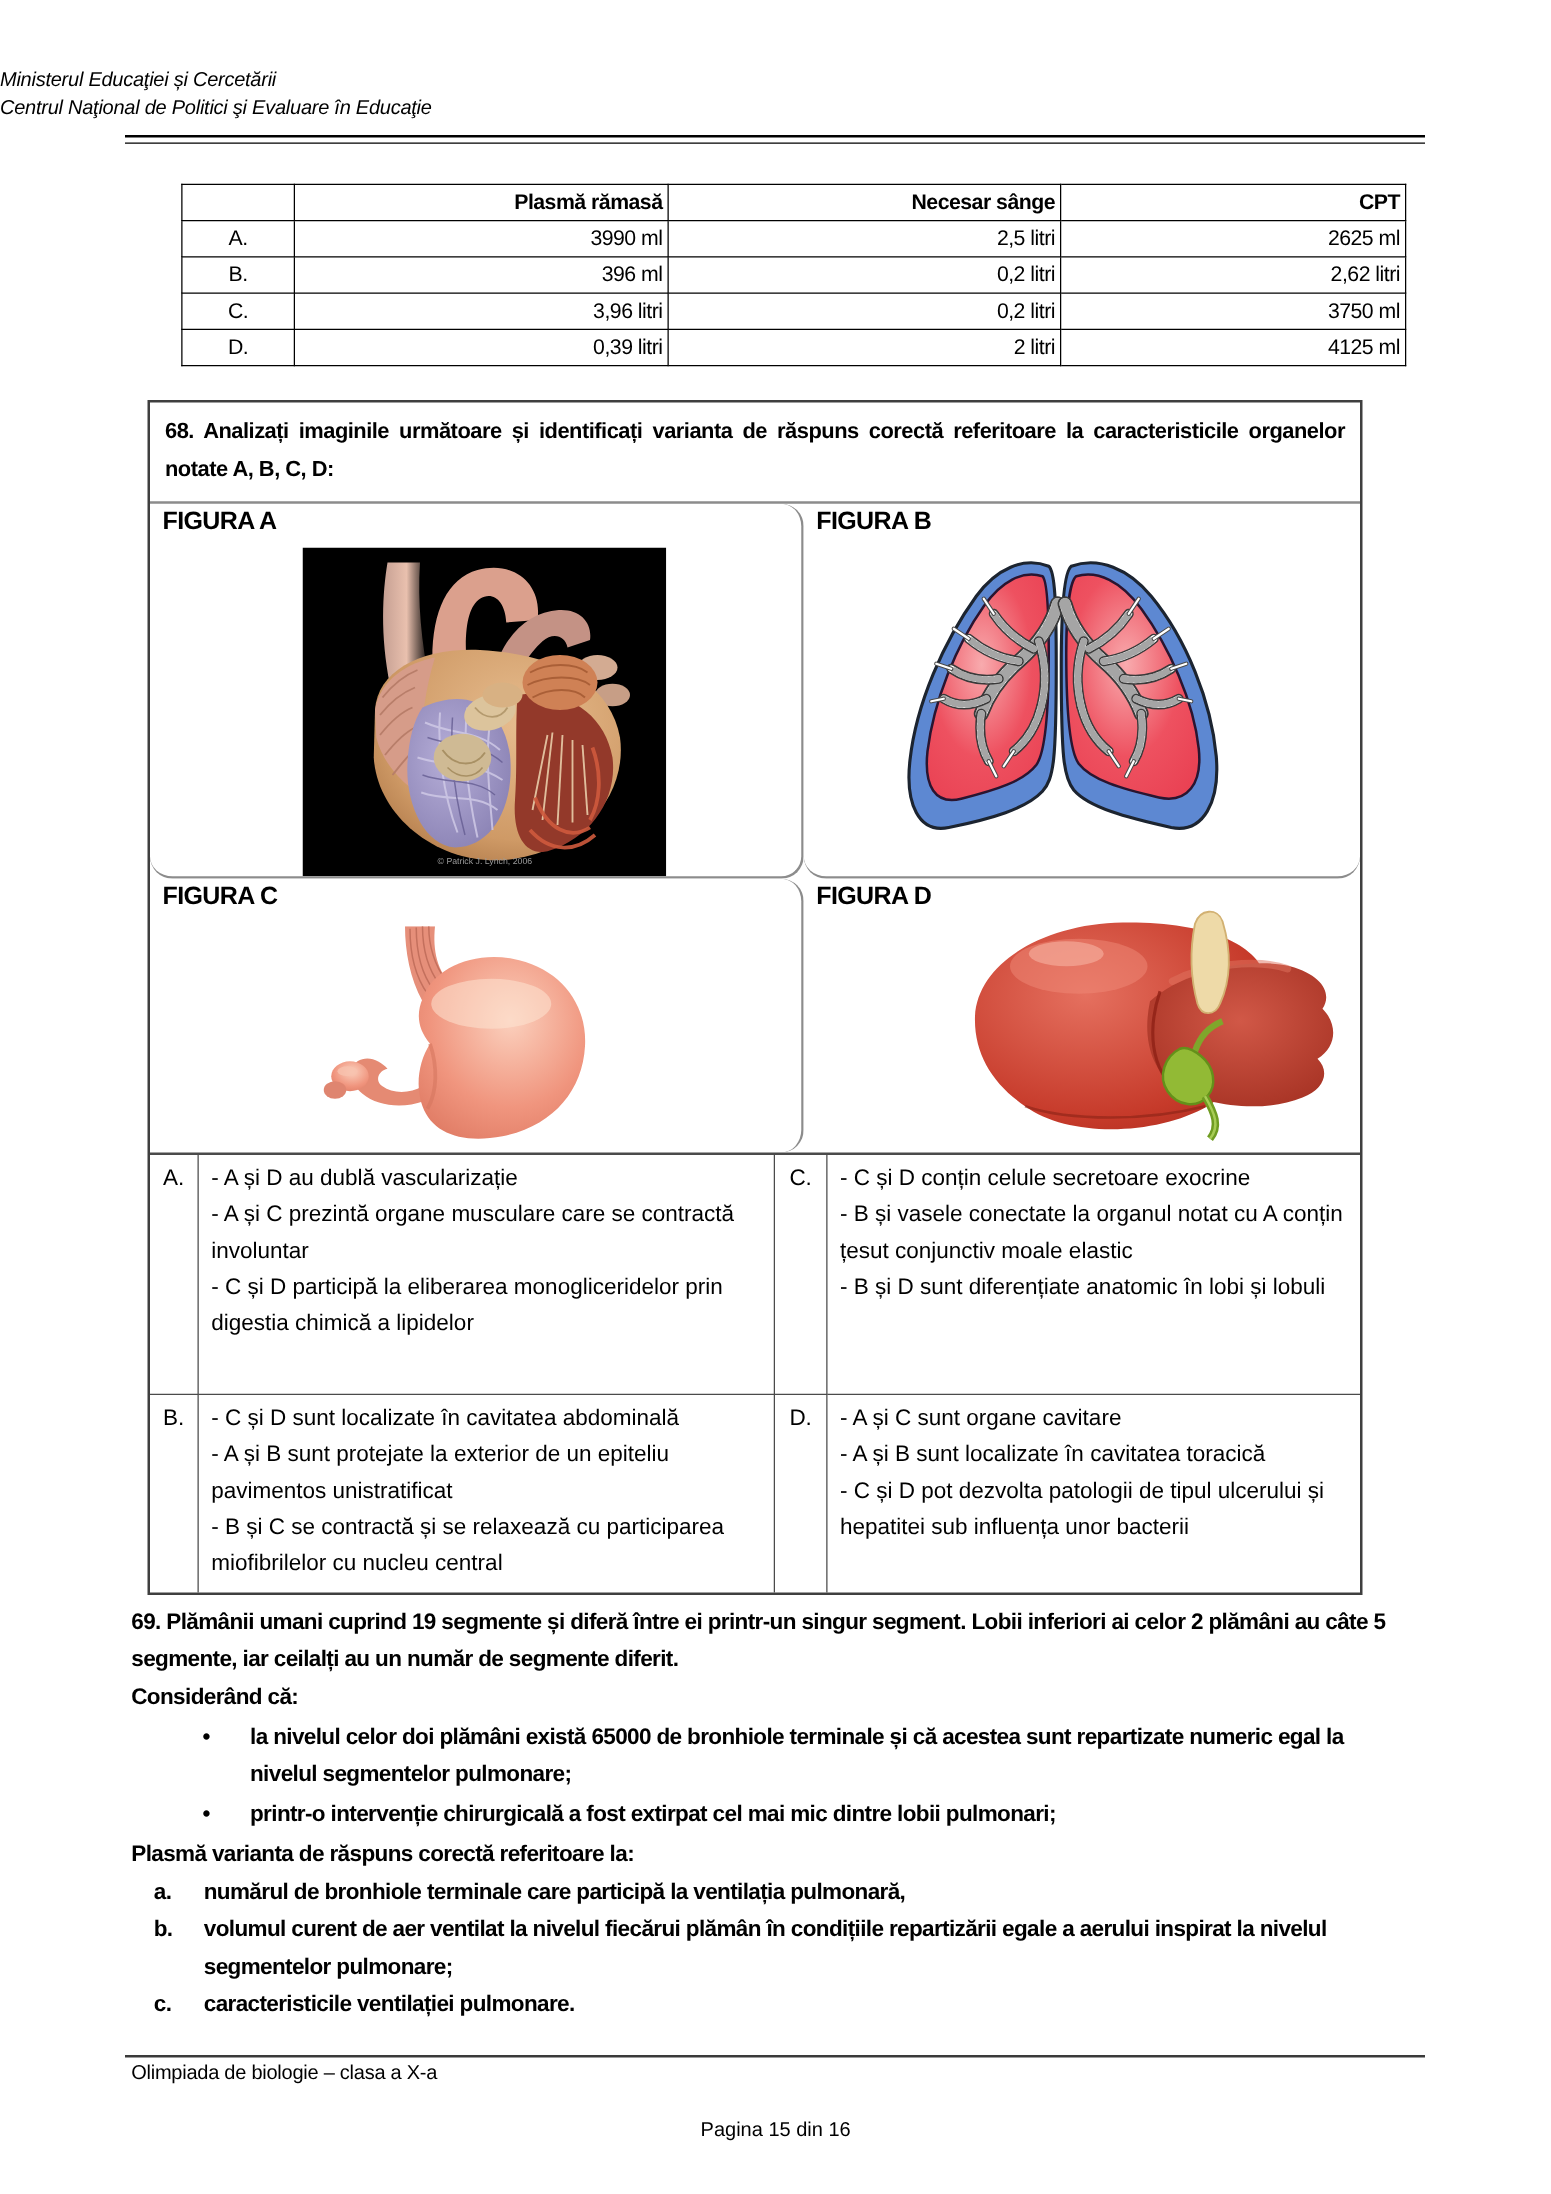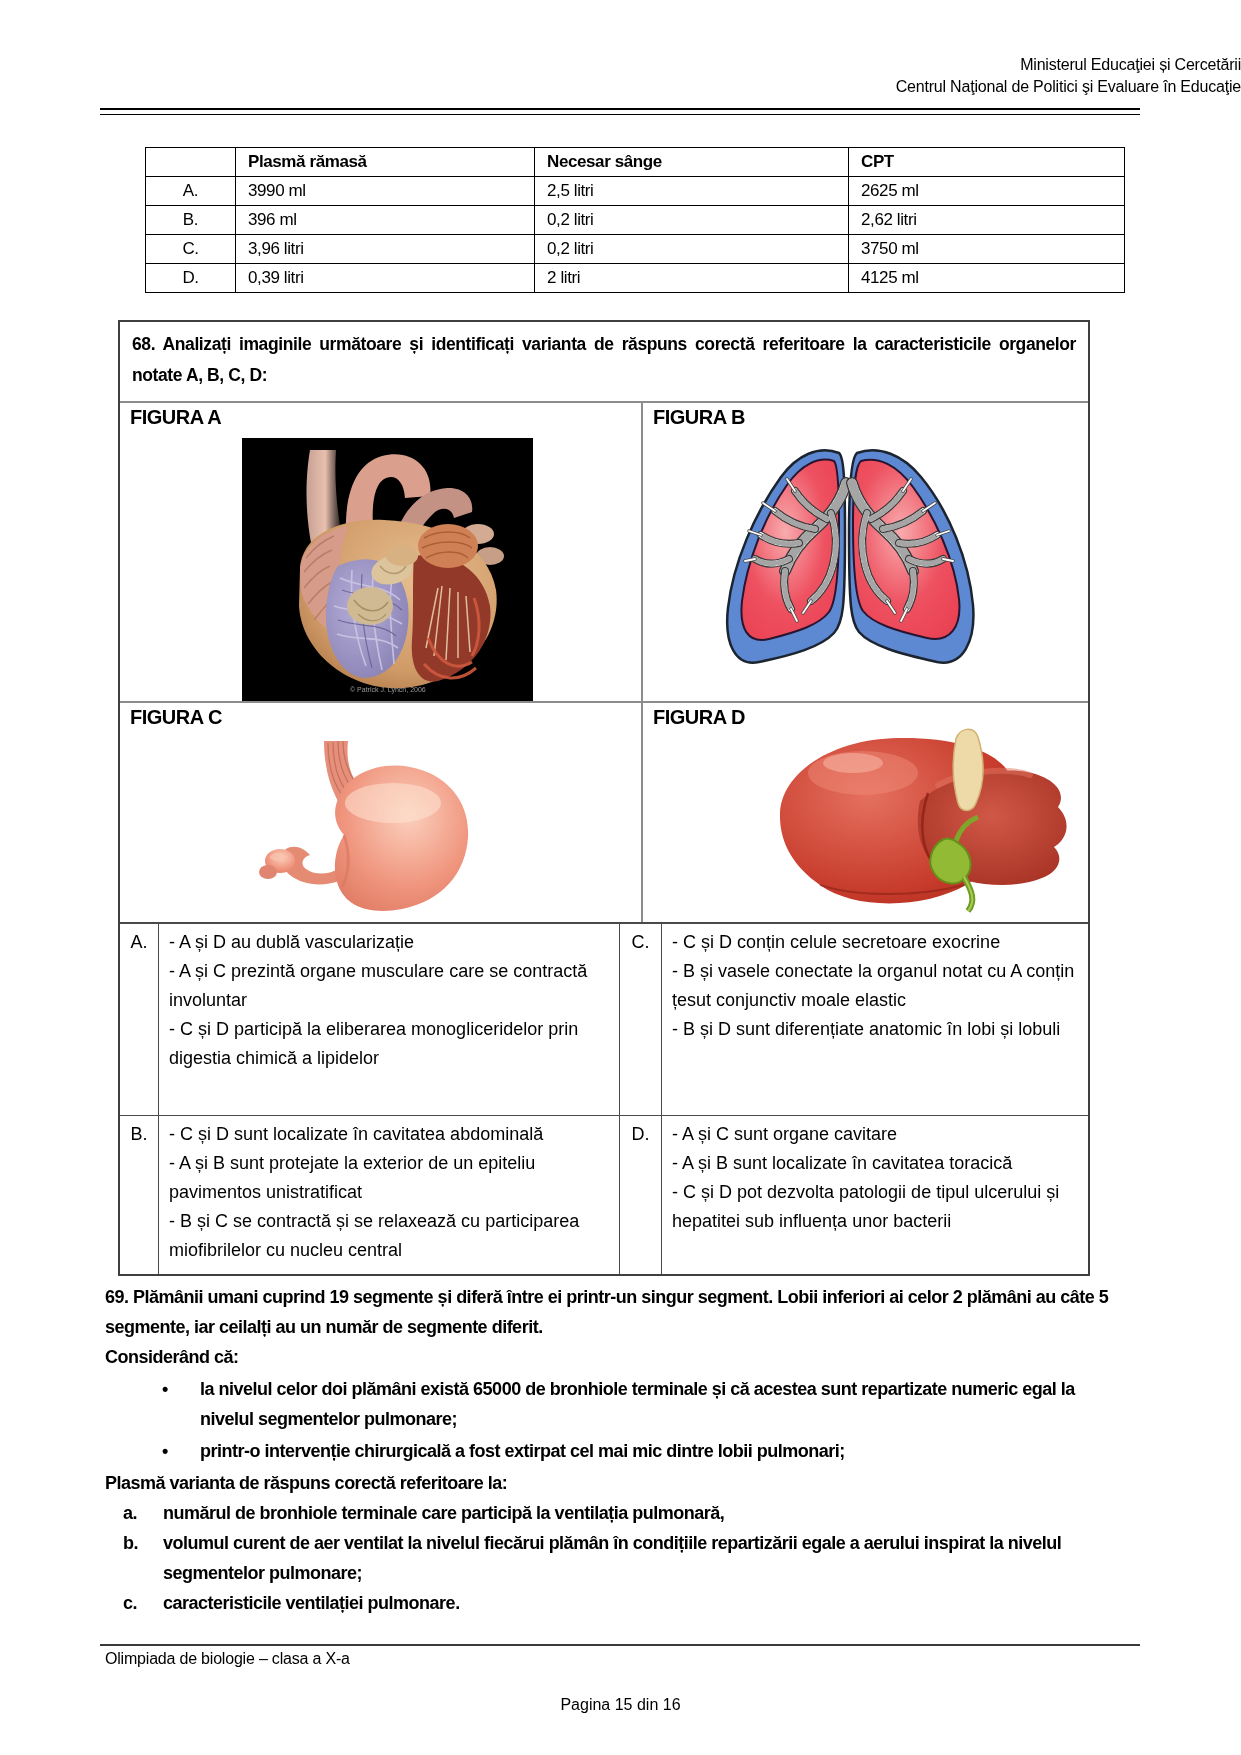--- a/index.html
+++ b/index.html
@@ -1,39 +1,39 @@
 <!DOCTYPE html>
 <html><head>
 <meta charset="utf-8">
 <style>
   html,body{margin:0;padding:0;background:#fff;}
   .page{position:relative;width:1241px;height:1755px;background:#fff;color:#000;
         font-family:"Liberation Sans",sans-serif;overflow:hidden;}
 
   
-  .hdr-line{position:absolute;left:0;right:0;text-align:right;font-size:16px;letter-spacing:-0.2px;}
+  .hdr-line{position:absolute;left:0;right:0;text-align:left;font-size:16px;letter-spacing:-0.2px;font-style:italic;}
   .hdr-line.l1{top:56px;}
   .hdr-line.l2{top:78px;}
   .rule-top{position:absolute;left:100px;top:108px;width:1040px;height:4px;
             border-top:2.5px solid #000;border-bottom:1.2px solid #000;}
 
   
   table.blood{position:absolute;left:145px;top:147px;width:941px;border-collapse:collapse;table-layout:fixed;}
   table.blood td,table.blood th{border:1.6px solid #000;height:28px;font-size:17px;letter-spacing:-0.4px;
-            padding:0 4px 0 12px;text-align:left;vertical-align:middle;font-weight:normal;}
+            padding:0 4px 0 12px;text-align:right;vertical-align:middle;font-weight:normal;}
   table.blood th{font-weight:bold;}
   table.blood .c0{width:89px;text-align:center;padding:0;}
   table.blood .c1{width:282px;} table.blood .c2{width:297px;} table.blood .c3{width:259px;}
 
   
   .q68-box{position:absolute;left:118px;top:320px;width:972px;border:2.2px solid #3f3f3f;box-sizing:border-box;}
   .q68-text{padding:7px 12px 10px 12px;font-weight:bold;font-size:17.5px;line-height:31px;
             text-align:justify;letter-spacing:-0.4px;border-bottom:2.5px solid #8c8c8c;}
   .fig-grid{display:grid;grid-template-columns:523px auto;grid-template-rows:300px 219px;}
-  .fig-cell{position:relative;box-sizing:border-box;}
+  .fig-cell{position:relative;box-sizing:border-box;border-radius:18px;}
   .fig-cell.br{border-right:2.5px solid #8c8c8c;}
   .fig-cell.bb{border-bottom:2.5px solid #8c8c8c;}
   .fig-label{position:absolute;top:3px;left:10px;font-weight:bold;font-size:20px;letter-spacing:-0.5px;}
   .fig-img{position:absolute;}
 
   .opt-grid{display:grid;grid-template-columns:39px 461px 42px auto;grid-template-rows:192px 158px;
             border-top:2px solid #4a4a4a;font-size:18px;line-height:29px;}
   .opt-cell{box-sizing:border-box;padding:4px 10px 16px 10px;}
   .opt-label{text-align:center;padding:4px 0 0 0;}
   .vline{border-right:1.8px solid #4a4a4a;}

